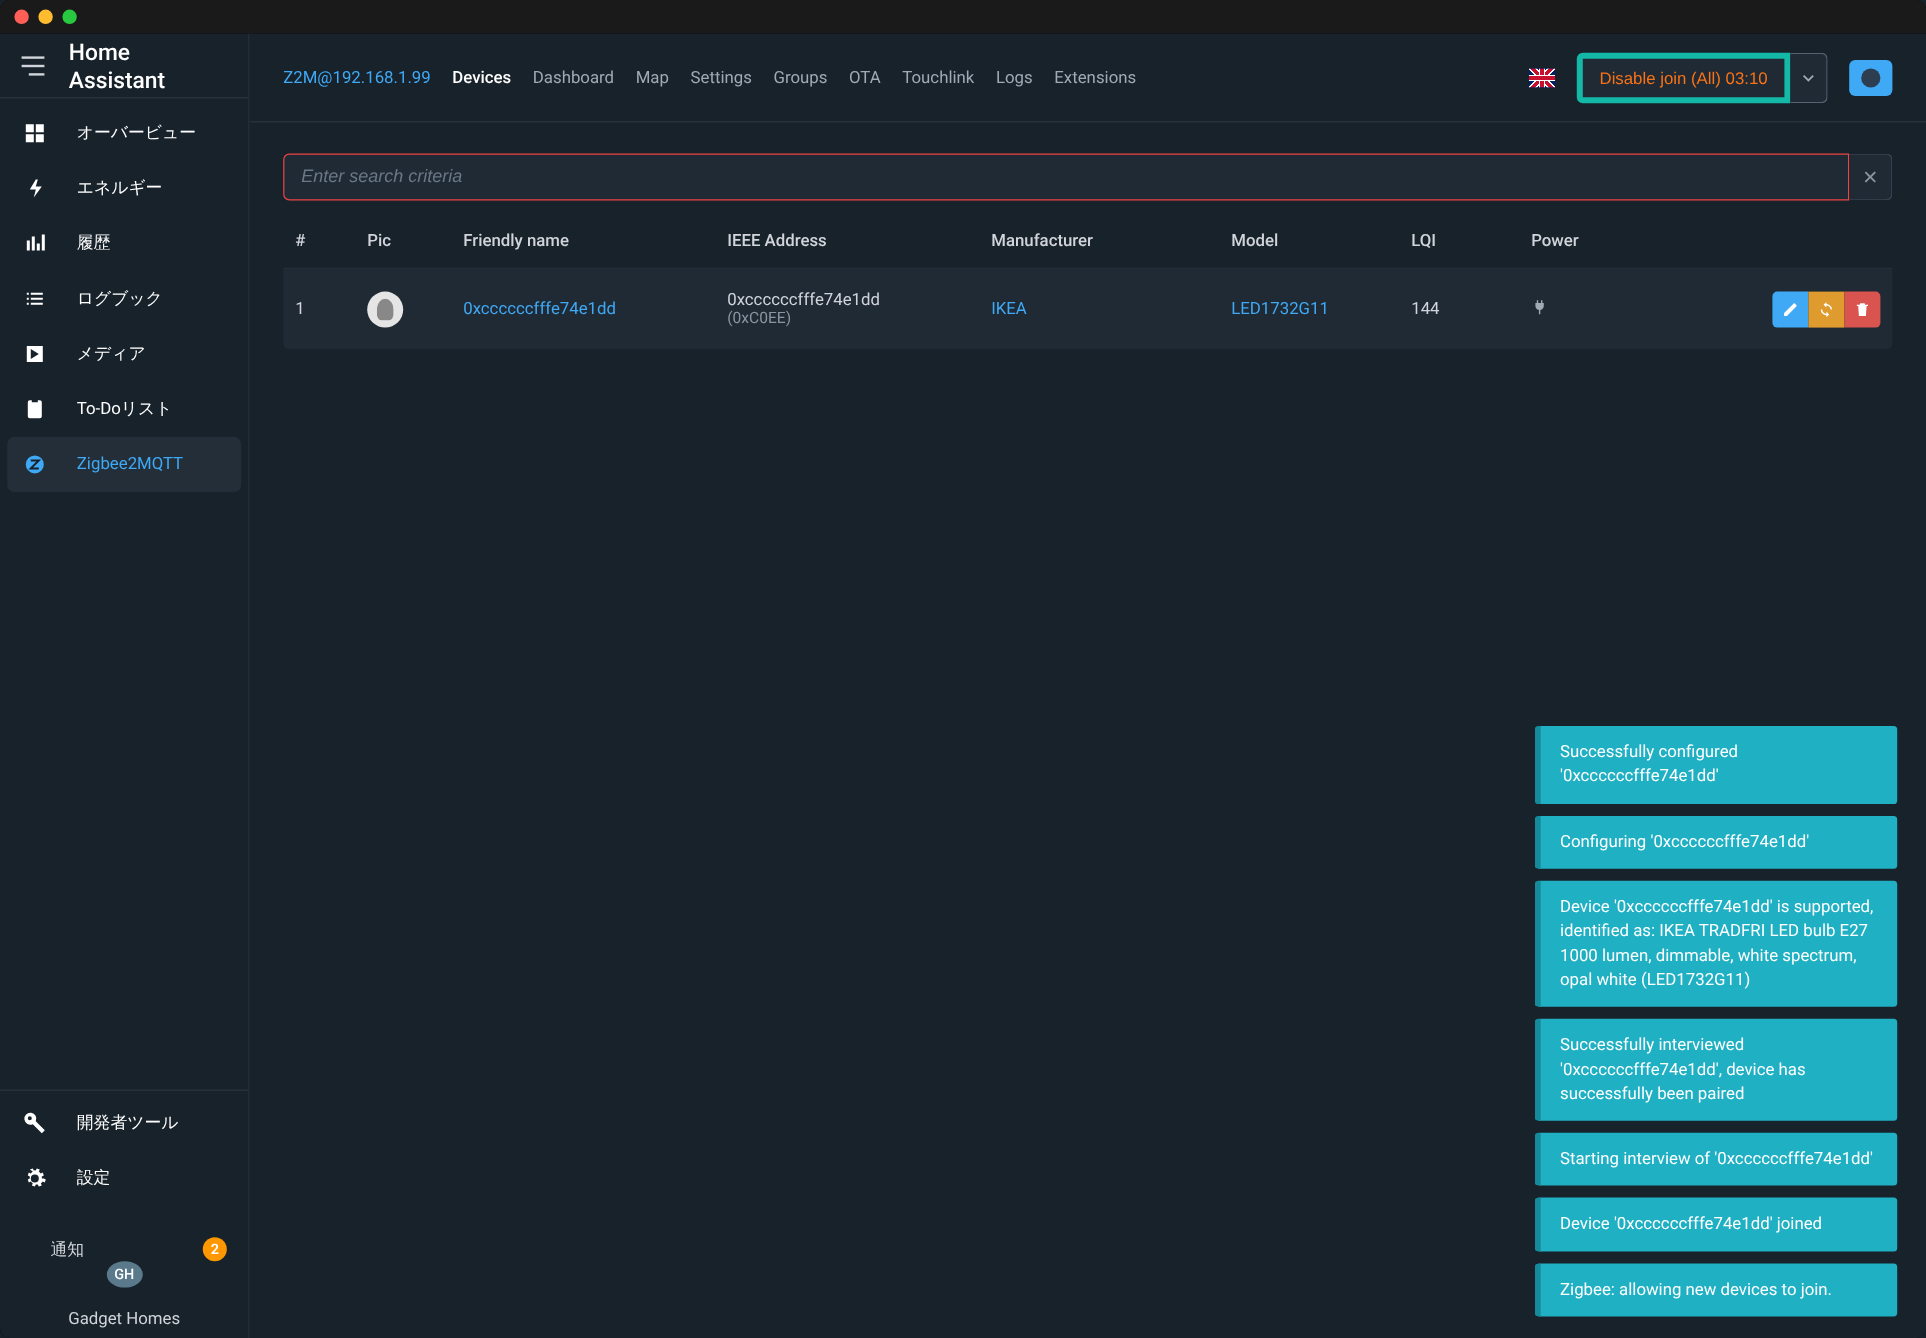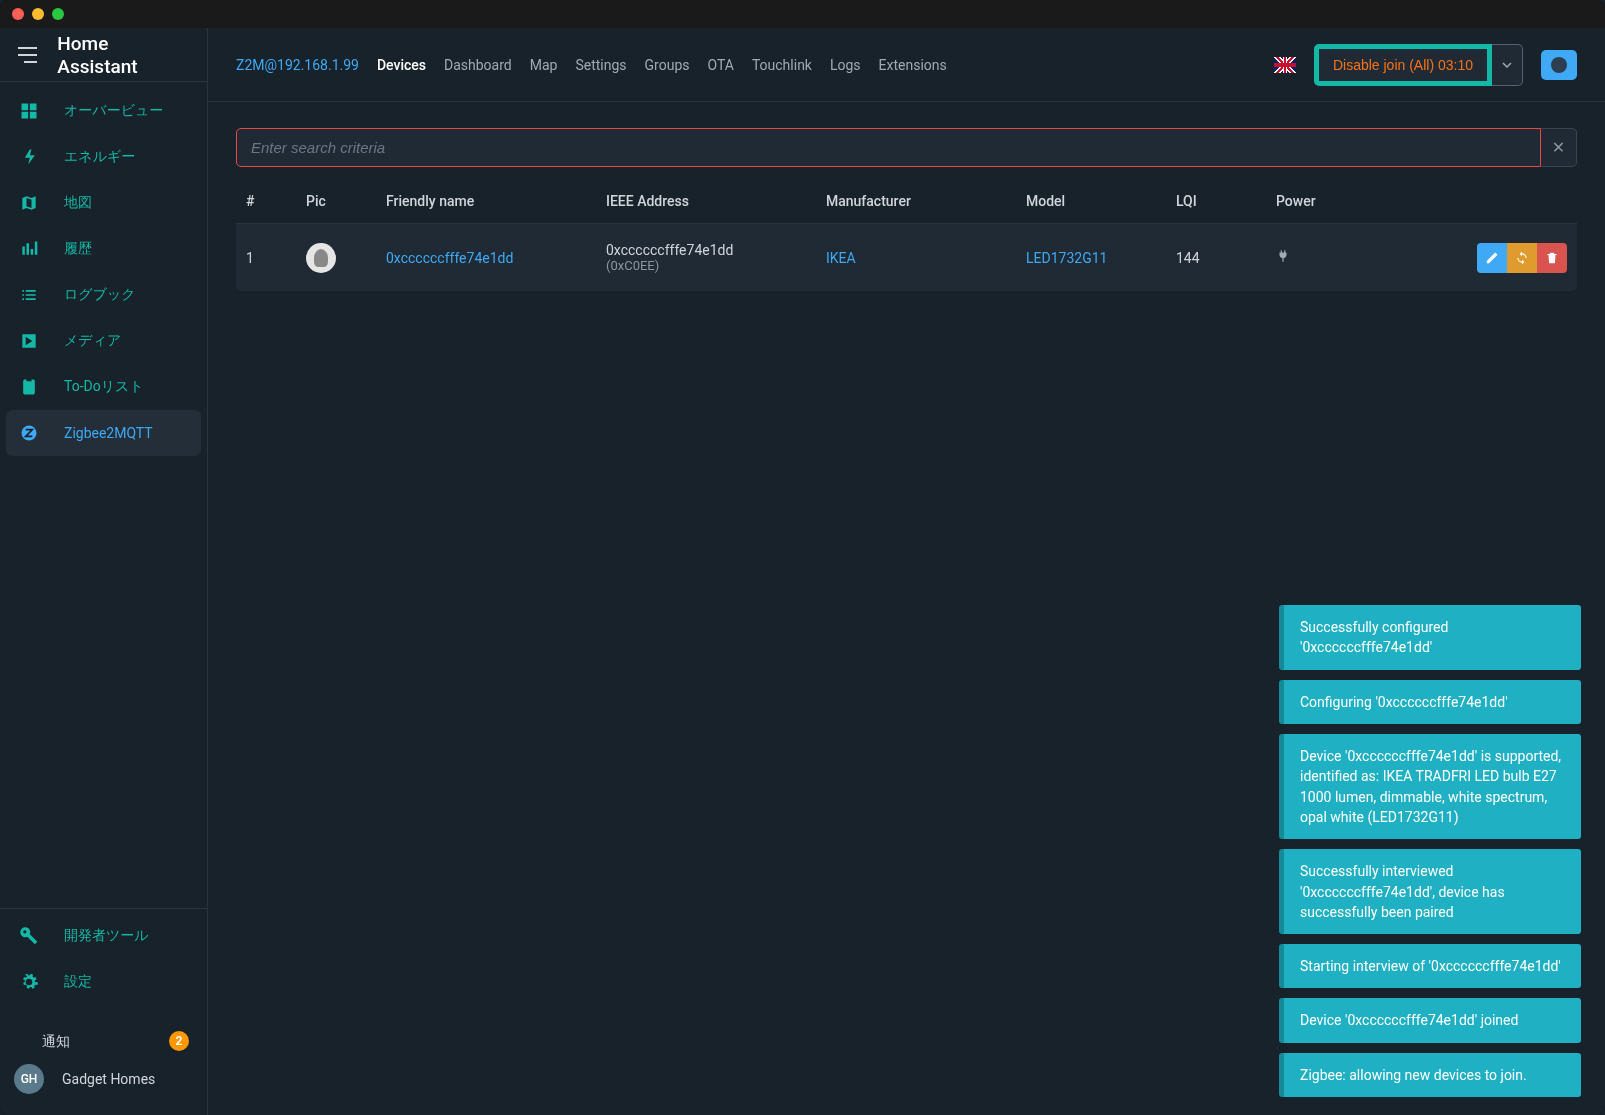--- a/index.html
+++ b/index.html
@@ -49,21 +49,21 @@
   border-bottom: 1px solid #2a3540;
 }
 .sidebar-header .hamburger { width: 20px; height: 16px; display: flex; flex-direction: column; justify-content: space-between; cursor: pointer; }
 .sidebar-header .hamburger span { height: 2px; background: #d1d5db; width: 100%; }
 .sidebar-header .hamburger span:last-child { width: 70%; align-self: flex-end; }
 .sidebar-title { font-size: 19px; font-weight: 500; color: #fff; }
 .sidebar-nav { flex: 1; padding-top: 6px; overflow-y: auto; }
 .sidebar-item {
   display: flex; align-items: center; gap: 24px;
   padding: 0 18px; height: 46px;
-  color: #14b8a6; cursor: pointer;
+  color: #ffffff; cursor: pointer;
 }
 .sidebar-item.active {
   background: #232e39;
   border-radius: 6px;
   margin: 0 6px;
   padding: 16px 12px;
   color: #3fa9f5;
 }
 .sidebar-item .icon { width: 22px; height: 22px; display: flex; align-items: center; justify-content: center; flex-shrink: 0; }
 .sidebar-item svg { width: 20px; height: 20px; fill: currentColor; }
@@ -73,21 +73,21 @@
   padding: 0 18px; height: 46px; cursor: pointer;
 }
 .badge {
   margin-left: auto; background: #ff9800; color: #fff;
   width: 20px; height: 20px; border-radius: 50%;
   display: flex; align-items: center; justify-content: center;
   font-size: 12px; font-weight: 600;
 }
 .sidebar-user {
   display: flex; align-items: center; gap: 18px;
-  padding: 0 14px; height: 56px; cursor: pointer;
+  padding: 0 14px; height: 56px; cursor: pointer; flex-direction: column;
 }
 .avatar {
   width: 30px; height: 30px; border-radius: 50%;
   background: #5a7a8c; color: #fff; font-size: 12px; font-weight: 500;
   display: flex; align-items: center; justify-content: center;
 }
 .main { flex: 1; background: #18222b; display: flex; flex-direction: column; position: relative; }
 .topbar {
   height: 74px; display: flex; align-items: center;
   padding: 0 28px; gap: 18px;
@@ -211,28 +211,20 @@
             </span>
           <span>オーバービュー</span>
         </div>
         <div class="sidebar-item">
           <span class="icon">
               <svg viewBox="0 0 24 24">
                 <path d="M11 21L13 13H7L13 3h2l-2 7h6z"></path>
               </svg>
             </span>
           <span>エネルギー</span>
-        </div>
-        <div class="sidebar-item">
-          <span class="icon">
-              <svg viewBox="0 0 24 24">
-                <path d="M20 4l-5 2-6-2-5 2v14l5-2 6 2 5-2zM9 6l6 2v10l-6-2z"></path>
-              </svg>
-            </span>
-          <span>地図</span>
         </div>
         <div class="sidebar-item">
           <span class="icon">
               <svg viewBox="0 0 24 24">
                 <path d="M4 19h3V9H4zm5 0h3V5H9zm5 0h3v-7h-3zm5 0h3V3h-3z"></path>
               </svg>
             </span>
           <span>履歴</span>
         </div>
         <div class="sidebar-item">

